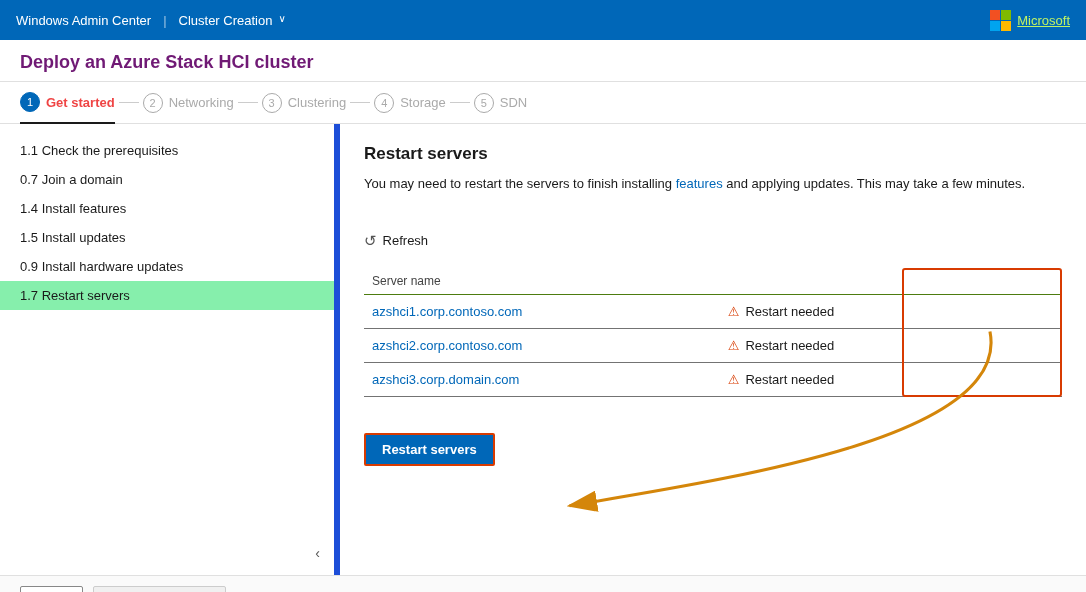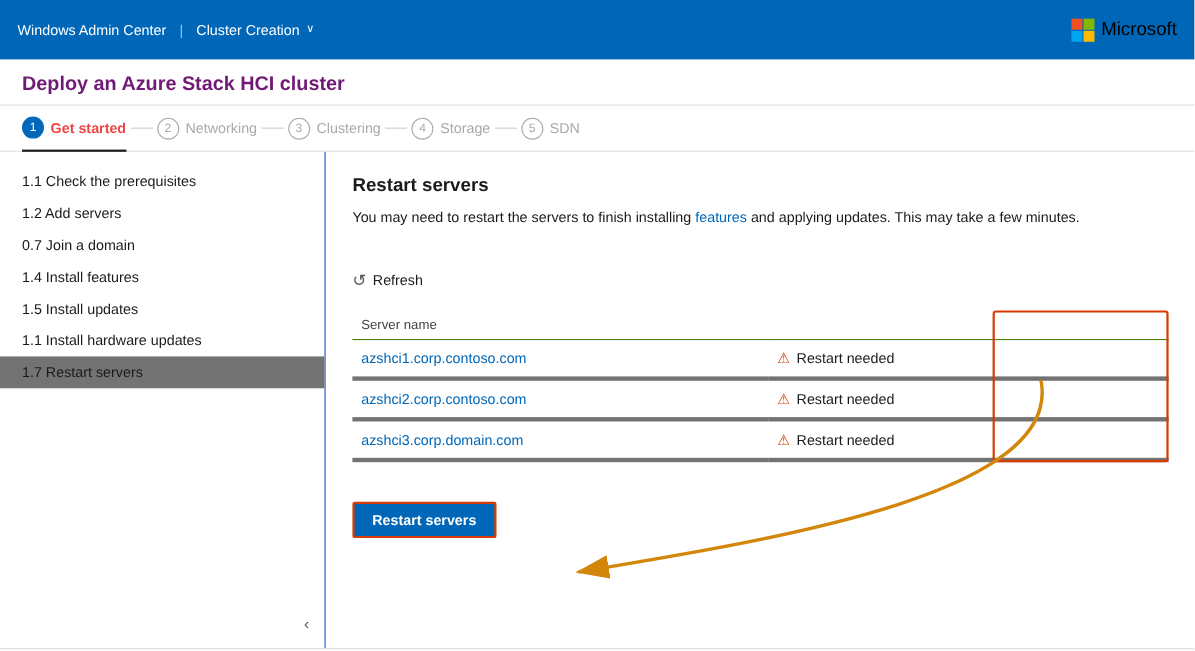--- a/index.html
+++ b/index.html
@@ -2,21 +2,21 @@
 <html><head>
   <meta charset="utf-8">
   <style>
     * { box-sizing: border-box; margin: 0; padding: 0; }
     body { font-family: 'Segoe UI', Arial, sans-serif; font-size: 13px; background: #fff; color: #1a1a1a; width: 1086px; height: 592px; overflow: hidden; }
 
     
     .topbar {
       background: #0067b8;
       color: #fff;
-      height: 54px;
+      height: 40px;
       display: flex;
       align-items: center;
       padding: 0 16px;
       justify-content: space-between;
     }
     .topbar-left {
       display: flex;
       align-items: center;
       gap: 0;
     }
@@ -48,21 +48,21 @@
       display: grid;
       grid-template-columns: 10px 10px;
       grid-template-rows: 10px 10px;
       gap: 1px;
     }
     .ms-sq { width: 10px; height: 10px; }
     .ms-sq-red { background: #f25022; }
     .ms-sq-green { background: #7fba00; }
     .ms-sq-blue { background: #00a4ef; }
     .ms-sq-yellow { background: #ffb900; }
-    .ms-text { color: #000000; font-size: 17px; font-weight: 400; }
+    .ms-text { color: #bef264; font-size: 13px; font-weight: 400; text-decoration: underline; }
 
     
     .page-header {
       padding: 12px 20px 8px 20px;
       border-bottom: 1px solid #e0e0e0;
     }
     .page-title {
       font-size: 18px;
       font-weight: 600;
       color: #701a75;
@@ -121,34 +121,34 @@
     }
 
     
     .main-content {
       display: flex;
       height: calc(592px - 40px - 53px - 48px);
     }
 
     
     .sidebar {
-      width: 296px;
-      border-right: 1px solid #1d4ed8;
+      width: 340px;
+      border-right: 6px solid #1d4ed8;
       padding: 12px 0;
       flex-shrink: 0;
       position: relative;
     }
     .sidebar-item {
       padding: 7px 20px;
       cursor: pointer;
       font-size: 13px;
       color: #1a1a1a;
     }
     .sidebar-item.active {
-      background: #737373;
+      background: #86efac;
       font-weight: 400;
     }
     .sidebar-collapse {
       position: absolute;
       bottom: 10px;
       right: 10px;
       cursor: pointer;
       color: #555;
       font-size: 14px;
       border: none;
@@ -206,21 +206,21 @@
       text-align: left;
       font-size: 12px;
       color: #444;
       font-weight: 400;
       padding: 6px 8px;
       border-bottom: 1px solid #4d7c0f;
     }
     .server-table td {
       padding: 9px 8px;
       font-size: 13px;
-      border-bottom: 4px solid #737373;
+      border-bottom: 1px solid #737373;
     }
     .server-link {
       color: #0067b8;
       text-decoration: none;
     }
     .status-cell {
       display: flex;
       align-items: center;
       gap: 6px;
       color: #1a1a1a;
@@ -335,25 +335,24 @@
   <div class="wizard-step">
     <div class="wizard-step-number">5</div>
     <span class="wizard-step-label">SDN</span>
   </div>
 </div>
 
 <div class="main-content">
 
   <div class="sidebar">
     <div class="sidebar-item">1.1  Check the prerequisites</div>
-    <div class="sidebar-item">1.2  Add servers</div>
     <div class="sidebar-item">0.7  Join a domain</div>
     <div class="sidebar-item">1.4  Install features</div>
     <div class="sidebar-item">1.5  Install updates</div>
-    <div class="sidebar-item">1.1  Install hardware updates</div>
+    <div class="sidebar-item">0.9  Install hardware updates</div>
     <div class="sidebar-item active">1.7  Restart servers</div>
     <button class="sidebar-collapse">‹</button>
   </div>
 
   <div class="content-panel">
     <h2 class="content-title">Restart servers</h2>
     <p class="content-desc">
       You may need to restart the servers to finish installing <a href="#">features</a> and applying updates. This may take a few minutes.
     </p>
 

